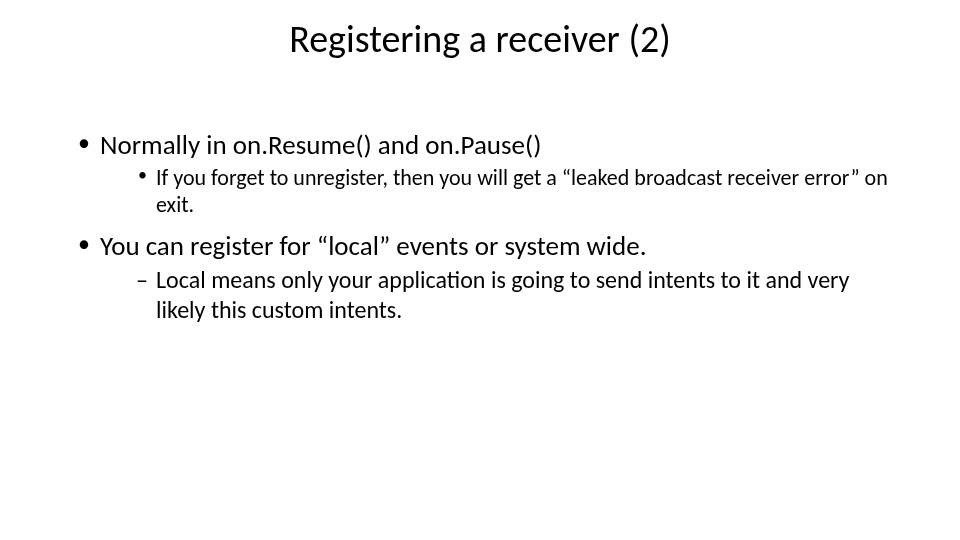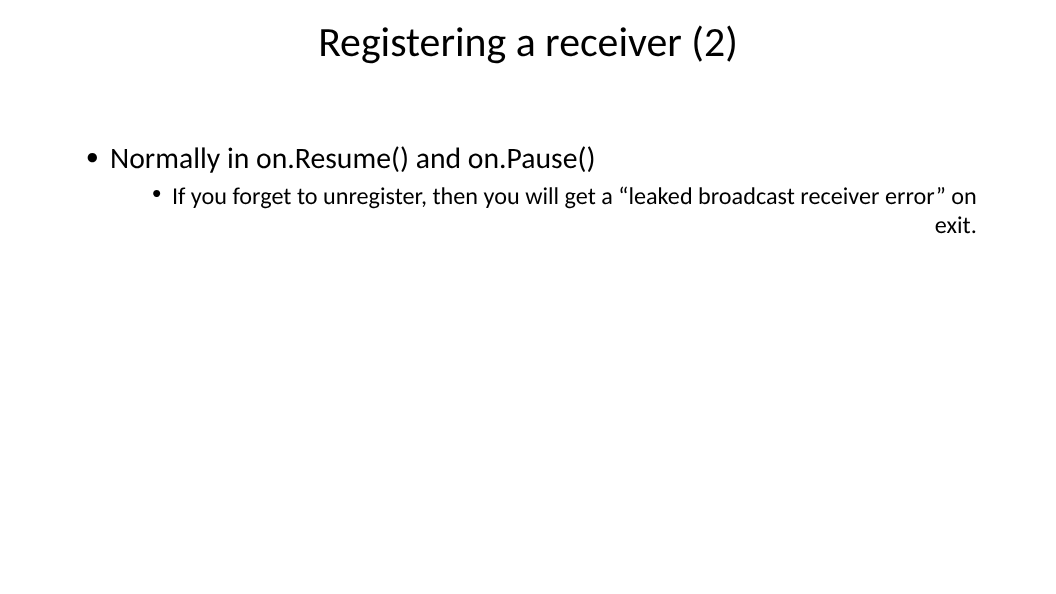--- a/index.html
+++ b/index.html
@@ -50,21 +50,20 @@
     content: "•";
     position: absolute;
     left: 6px;
     top: 0;
     font-size: 24px;
   }
   ul.level2 {
     list-style: none;
     margin: 2px 0 10px 0;
     padding: 0 0 0 36px;
-    text-align: right;
   }
   ul.level2 > li.bullet {
     position: relative;
     padding-left: 20px;
     font-size: 22px;
     line-height: 1.25;
     margin-bottom: 4px;
   }
   ul.level2 > li.bullet::before {
     content: "•";
@@ -97,15 +96,23 @@
   <div class="body">
     <ul class="level1">
       <li>
         <span>Normally in on.Resume() and on.Pause()</span>
         <ul class="level2">
           <li class="bullet">
             <span>If you forget to unregister, then you will get a “leaked broadcast receiver error” on exit.</span>
           </li>
         </ul>
       </li>
+      <li>
+        <span>You can register for “local” events or system wide.</span>
+        <ul class="level2">
+          <li class="dash">
+            <span>Local means only your application is going to send intents to it and very likely this custom intents.</span>
+          </li>
+        </ul>
+      </li>
     </ul>
   </div>
 </div>
 
 </body></html>

